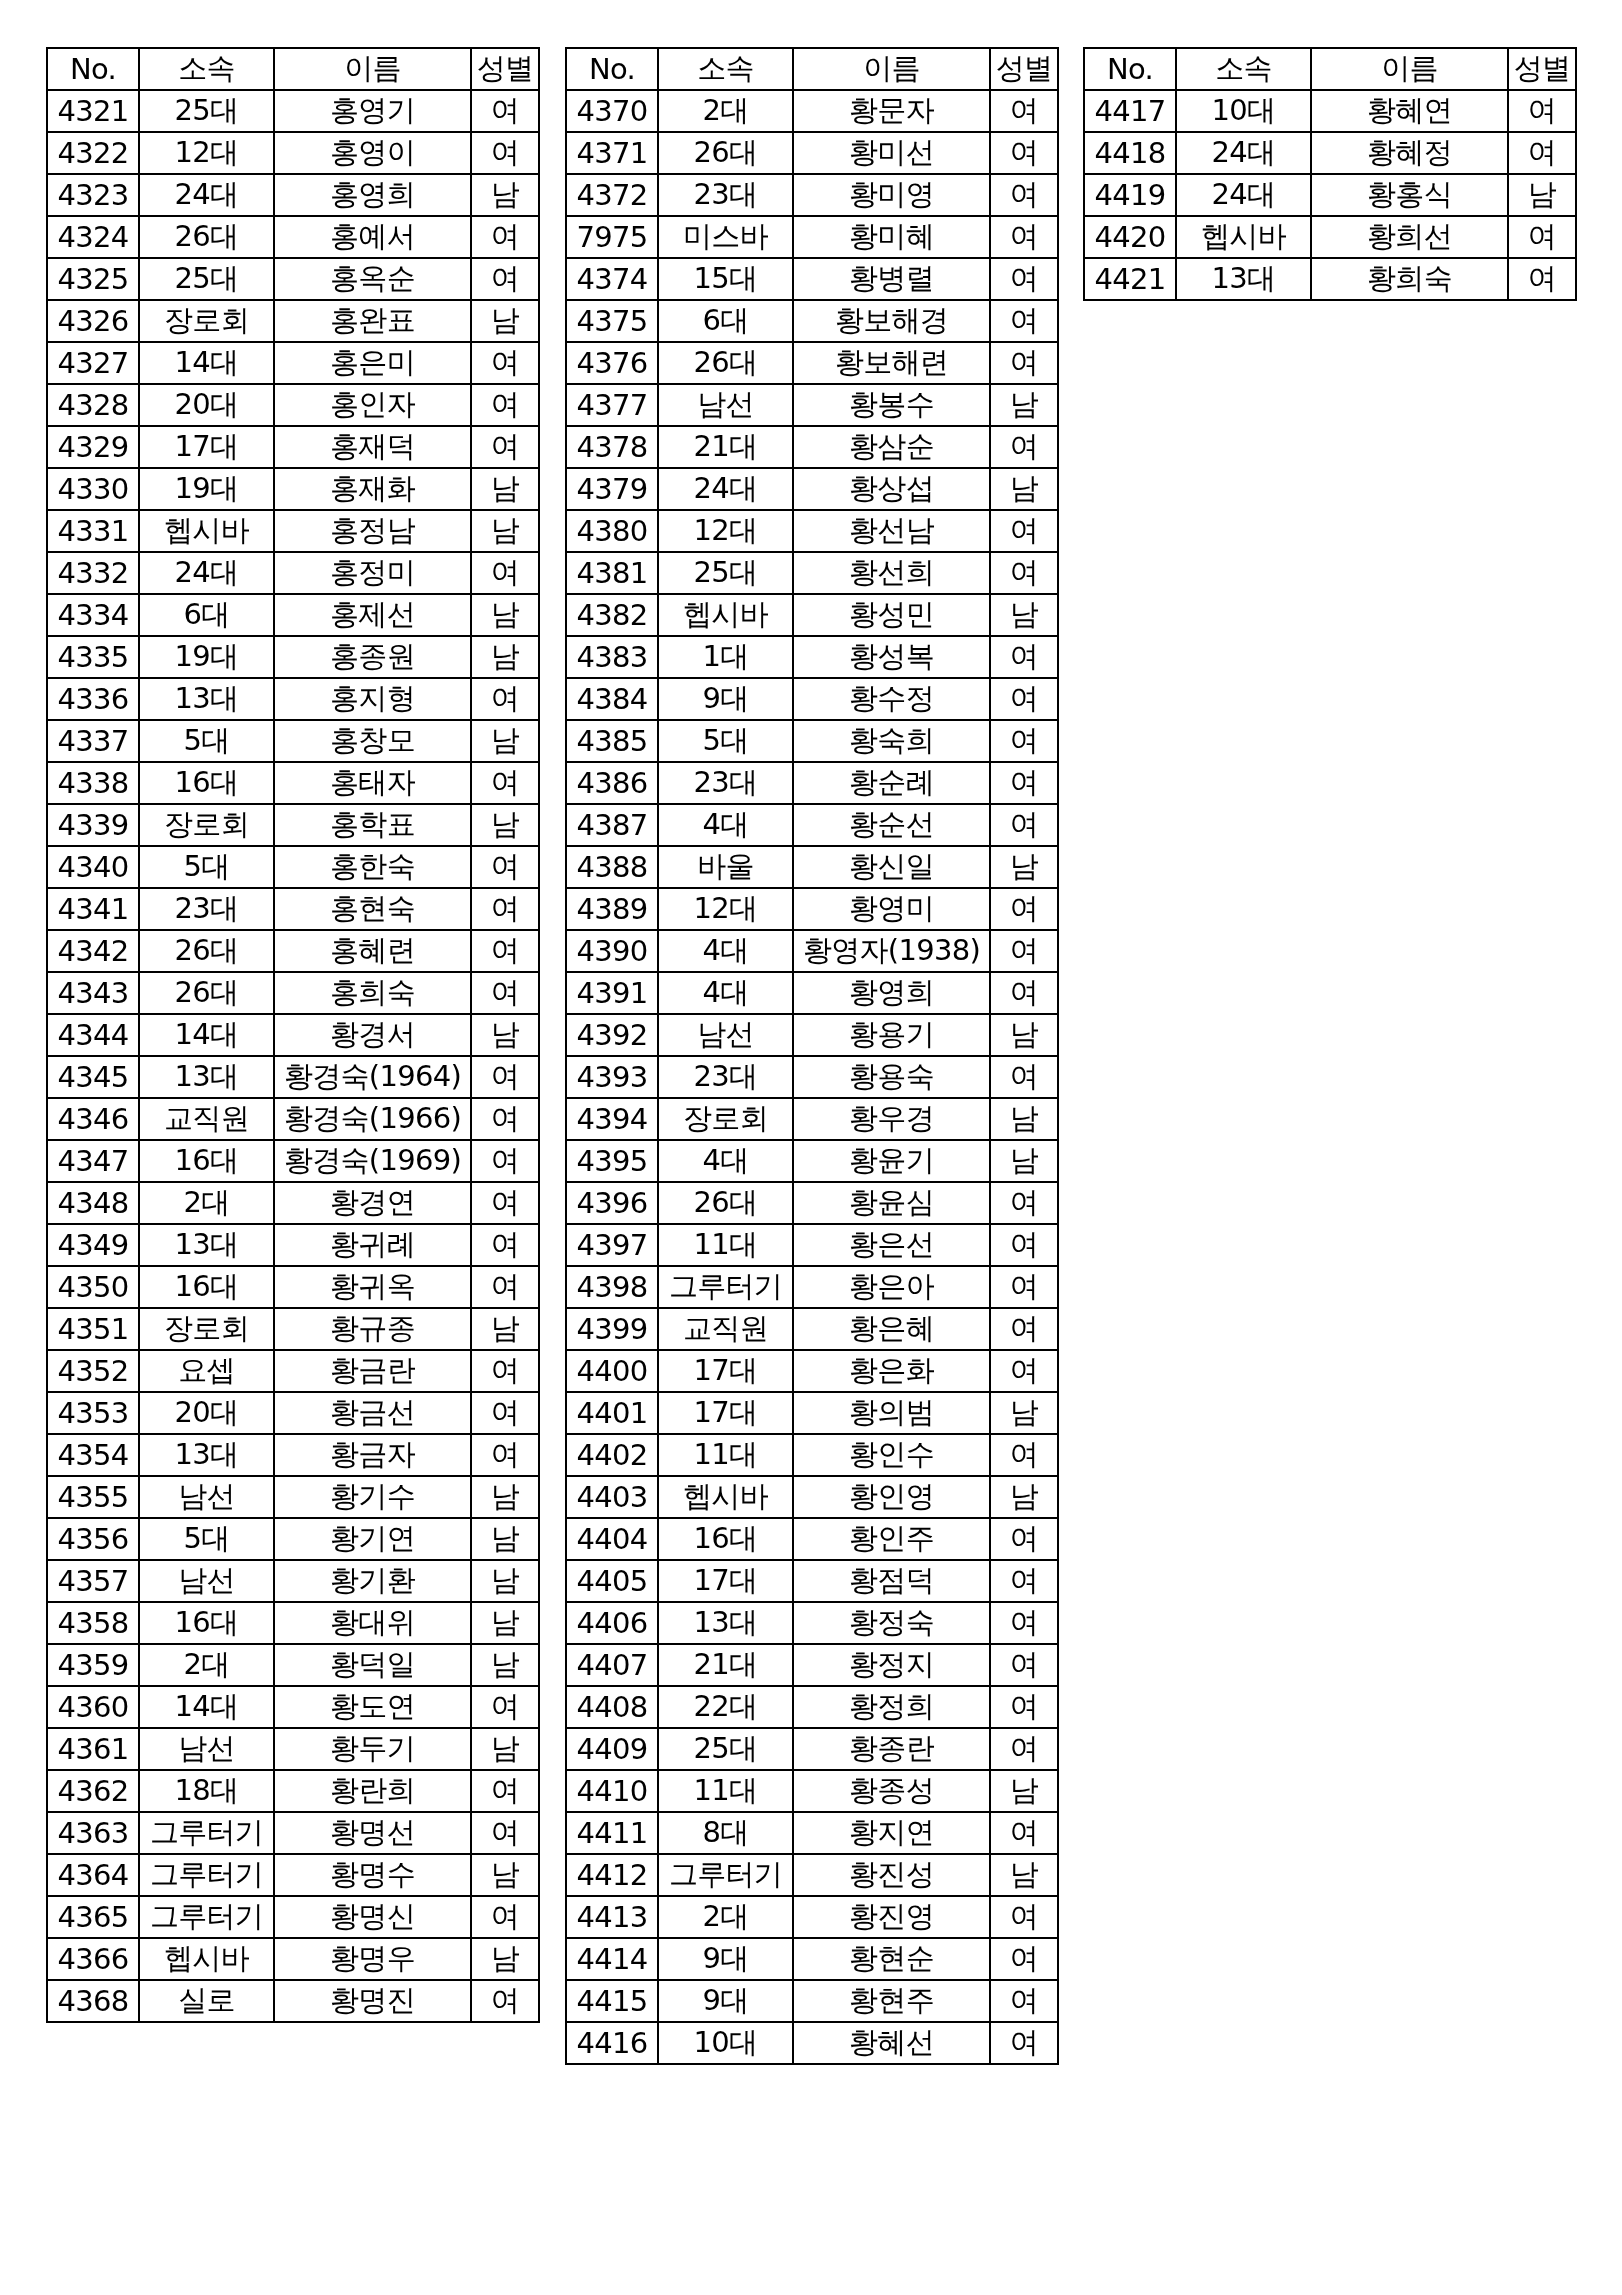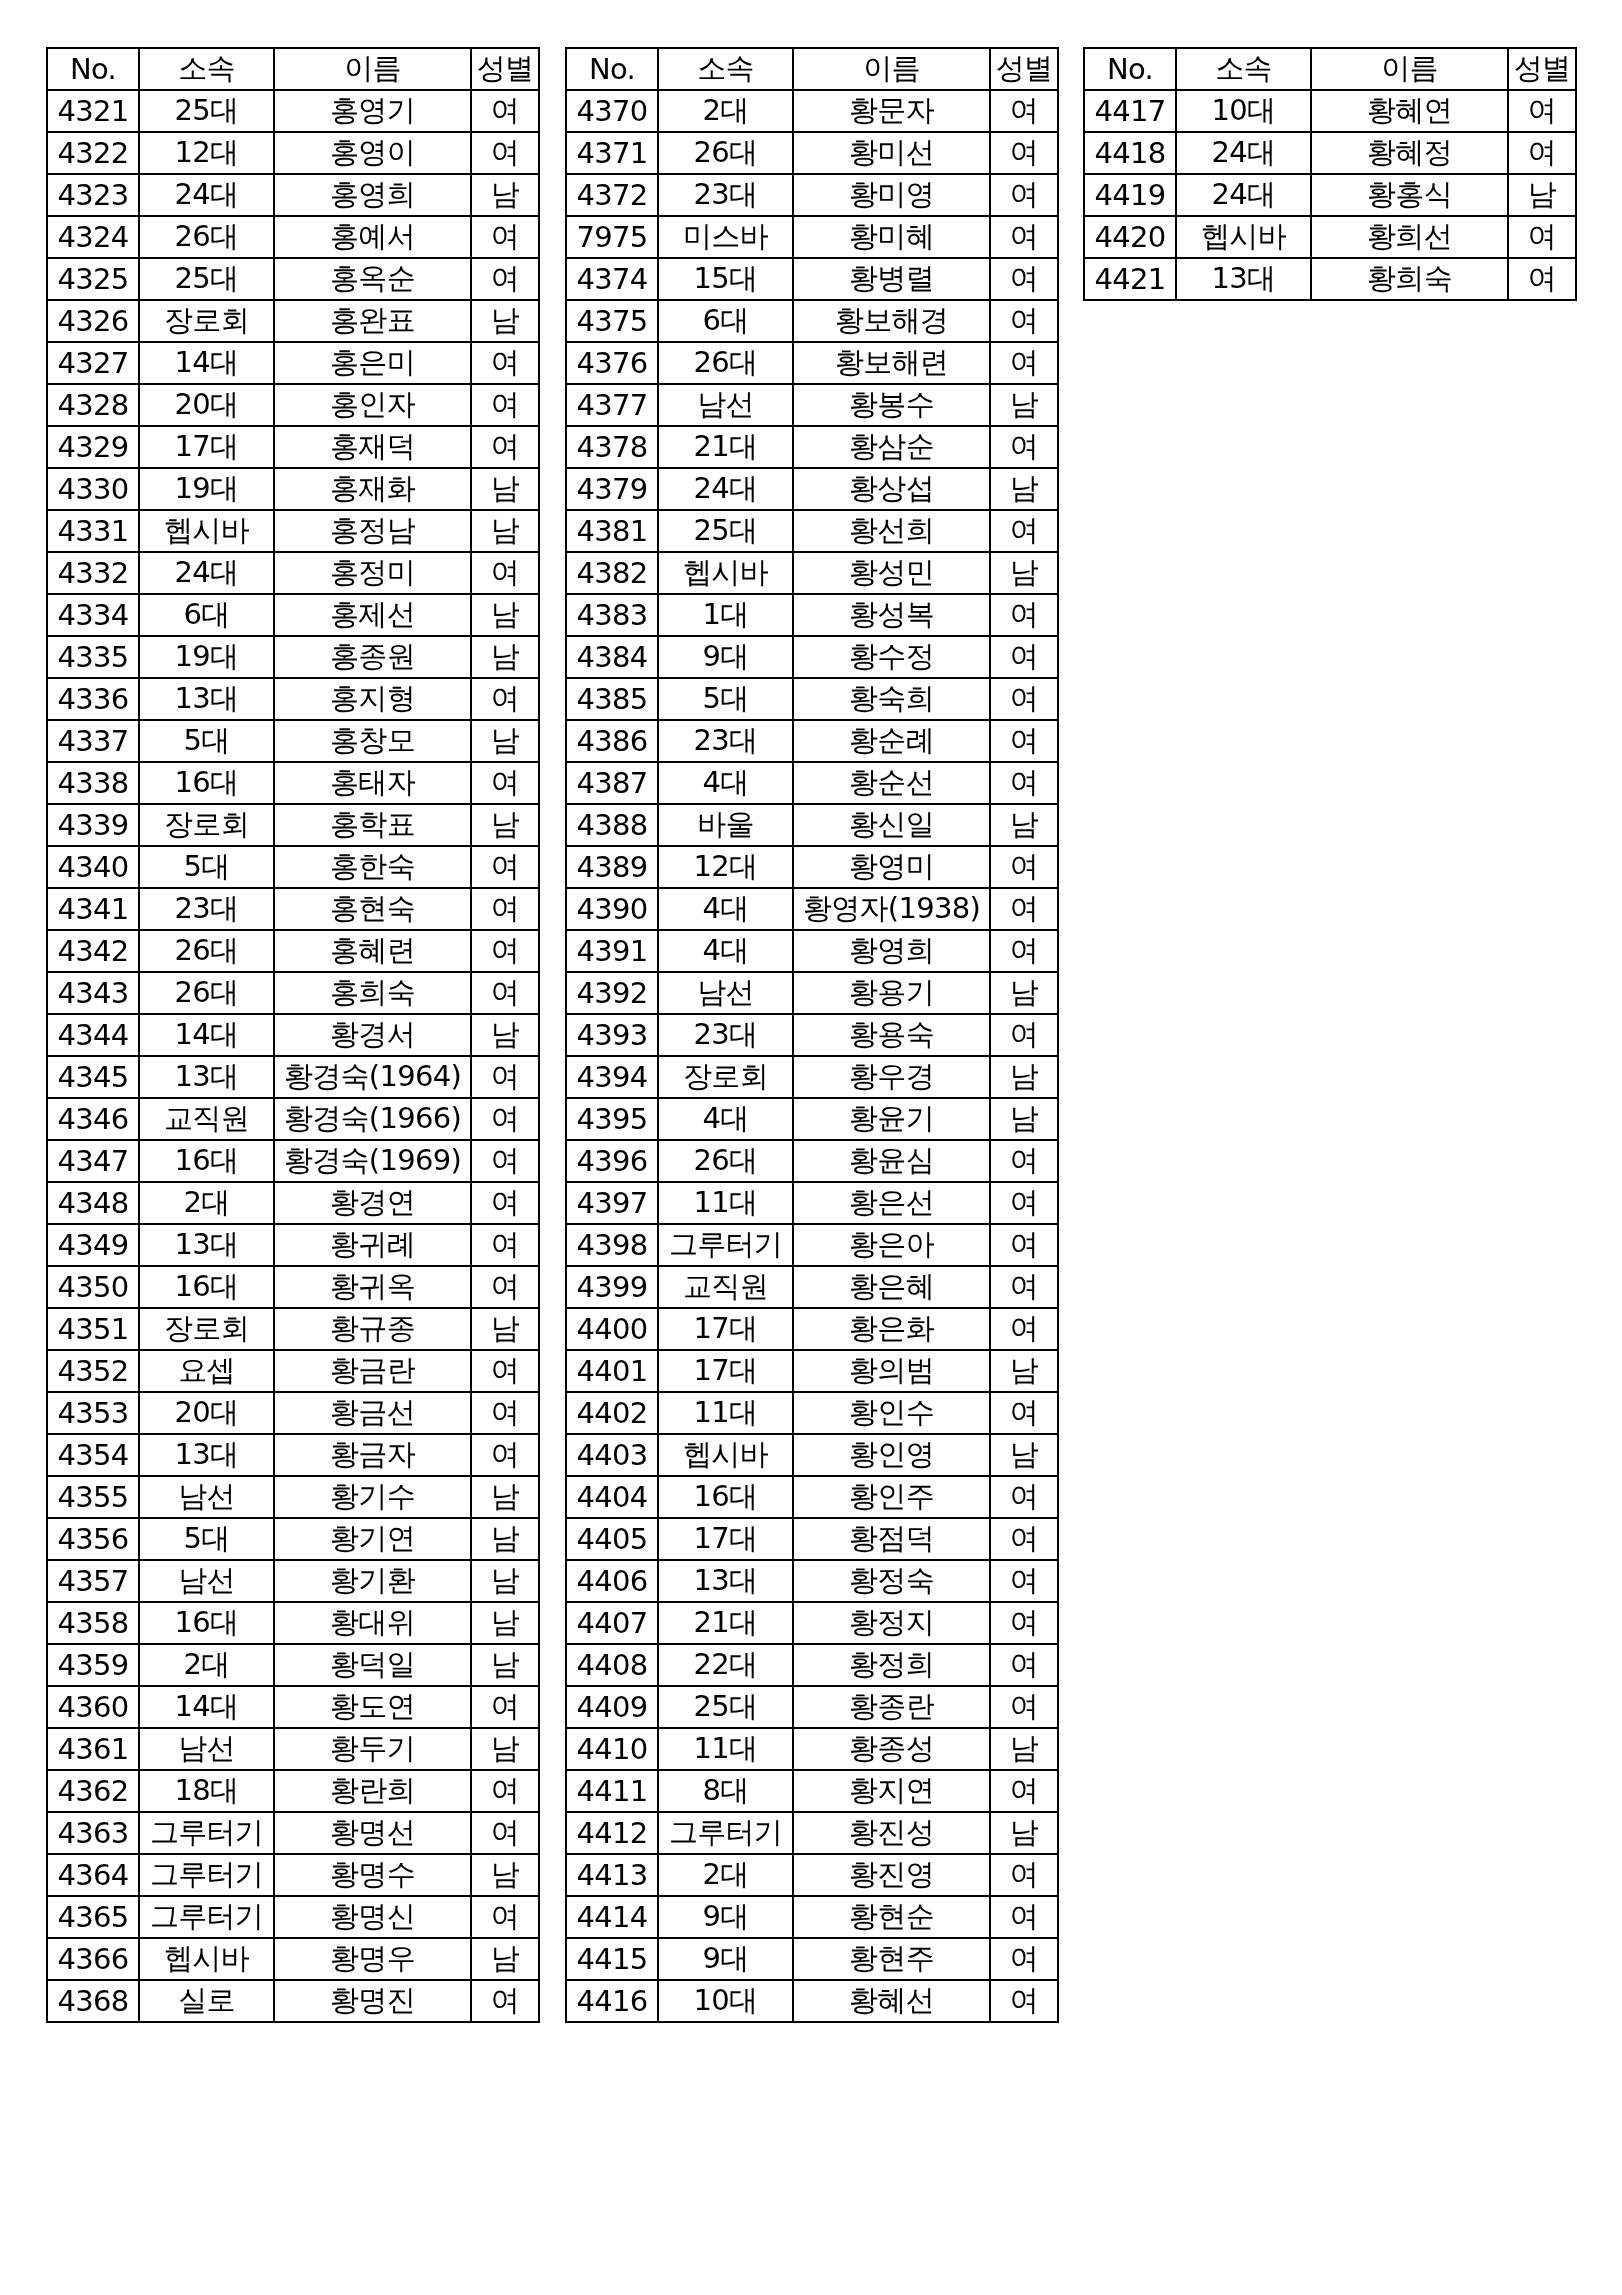--- a/index.html
+++ b/index.html
@@ -387,20 +387,26 @@
         <td>황삼순</td>
         <td>여</td>
       </tr>
       <tr>
         <td>4379</td>
         <td>24대</td>
         <td>황상섭</td>
         <td>남</td>
       </tr>
       <tr>
+        <td>4380</td>
+        <td>12대</td>
+        <td>황선남</td>
+        <td>여</td>
+      </tr>
+      <tr>
         <td>4381</td>
         <td>25대</td>
         <td>황선희</td>
         <td>여</td>
       </tr>
       <tr>
         <td>4382</td>
         <td>헵시바</td>
         <td>황성민</td>
         <td>남</td>

